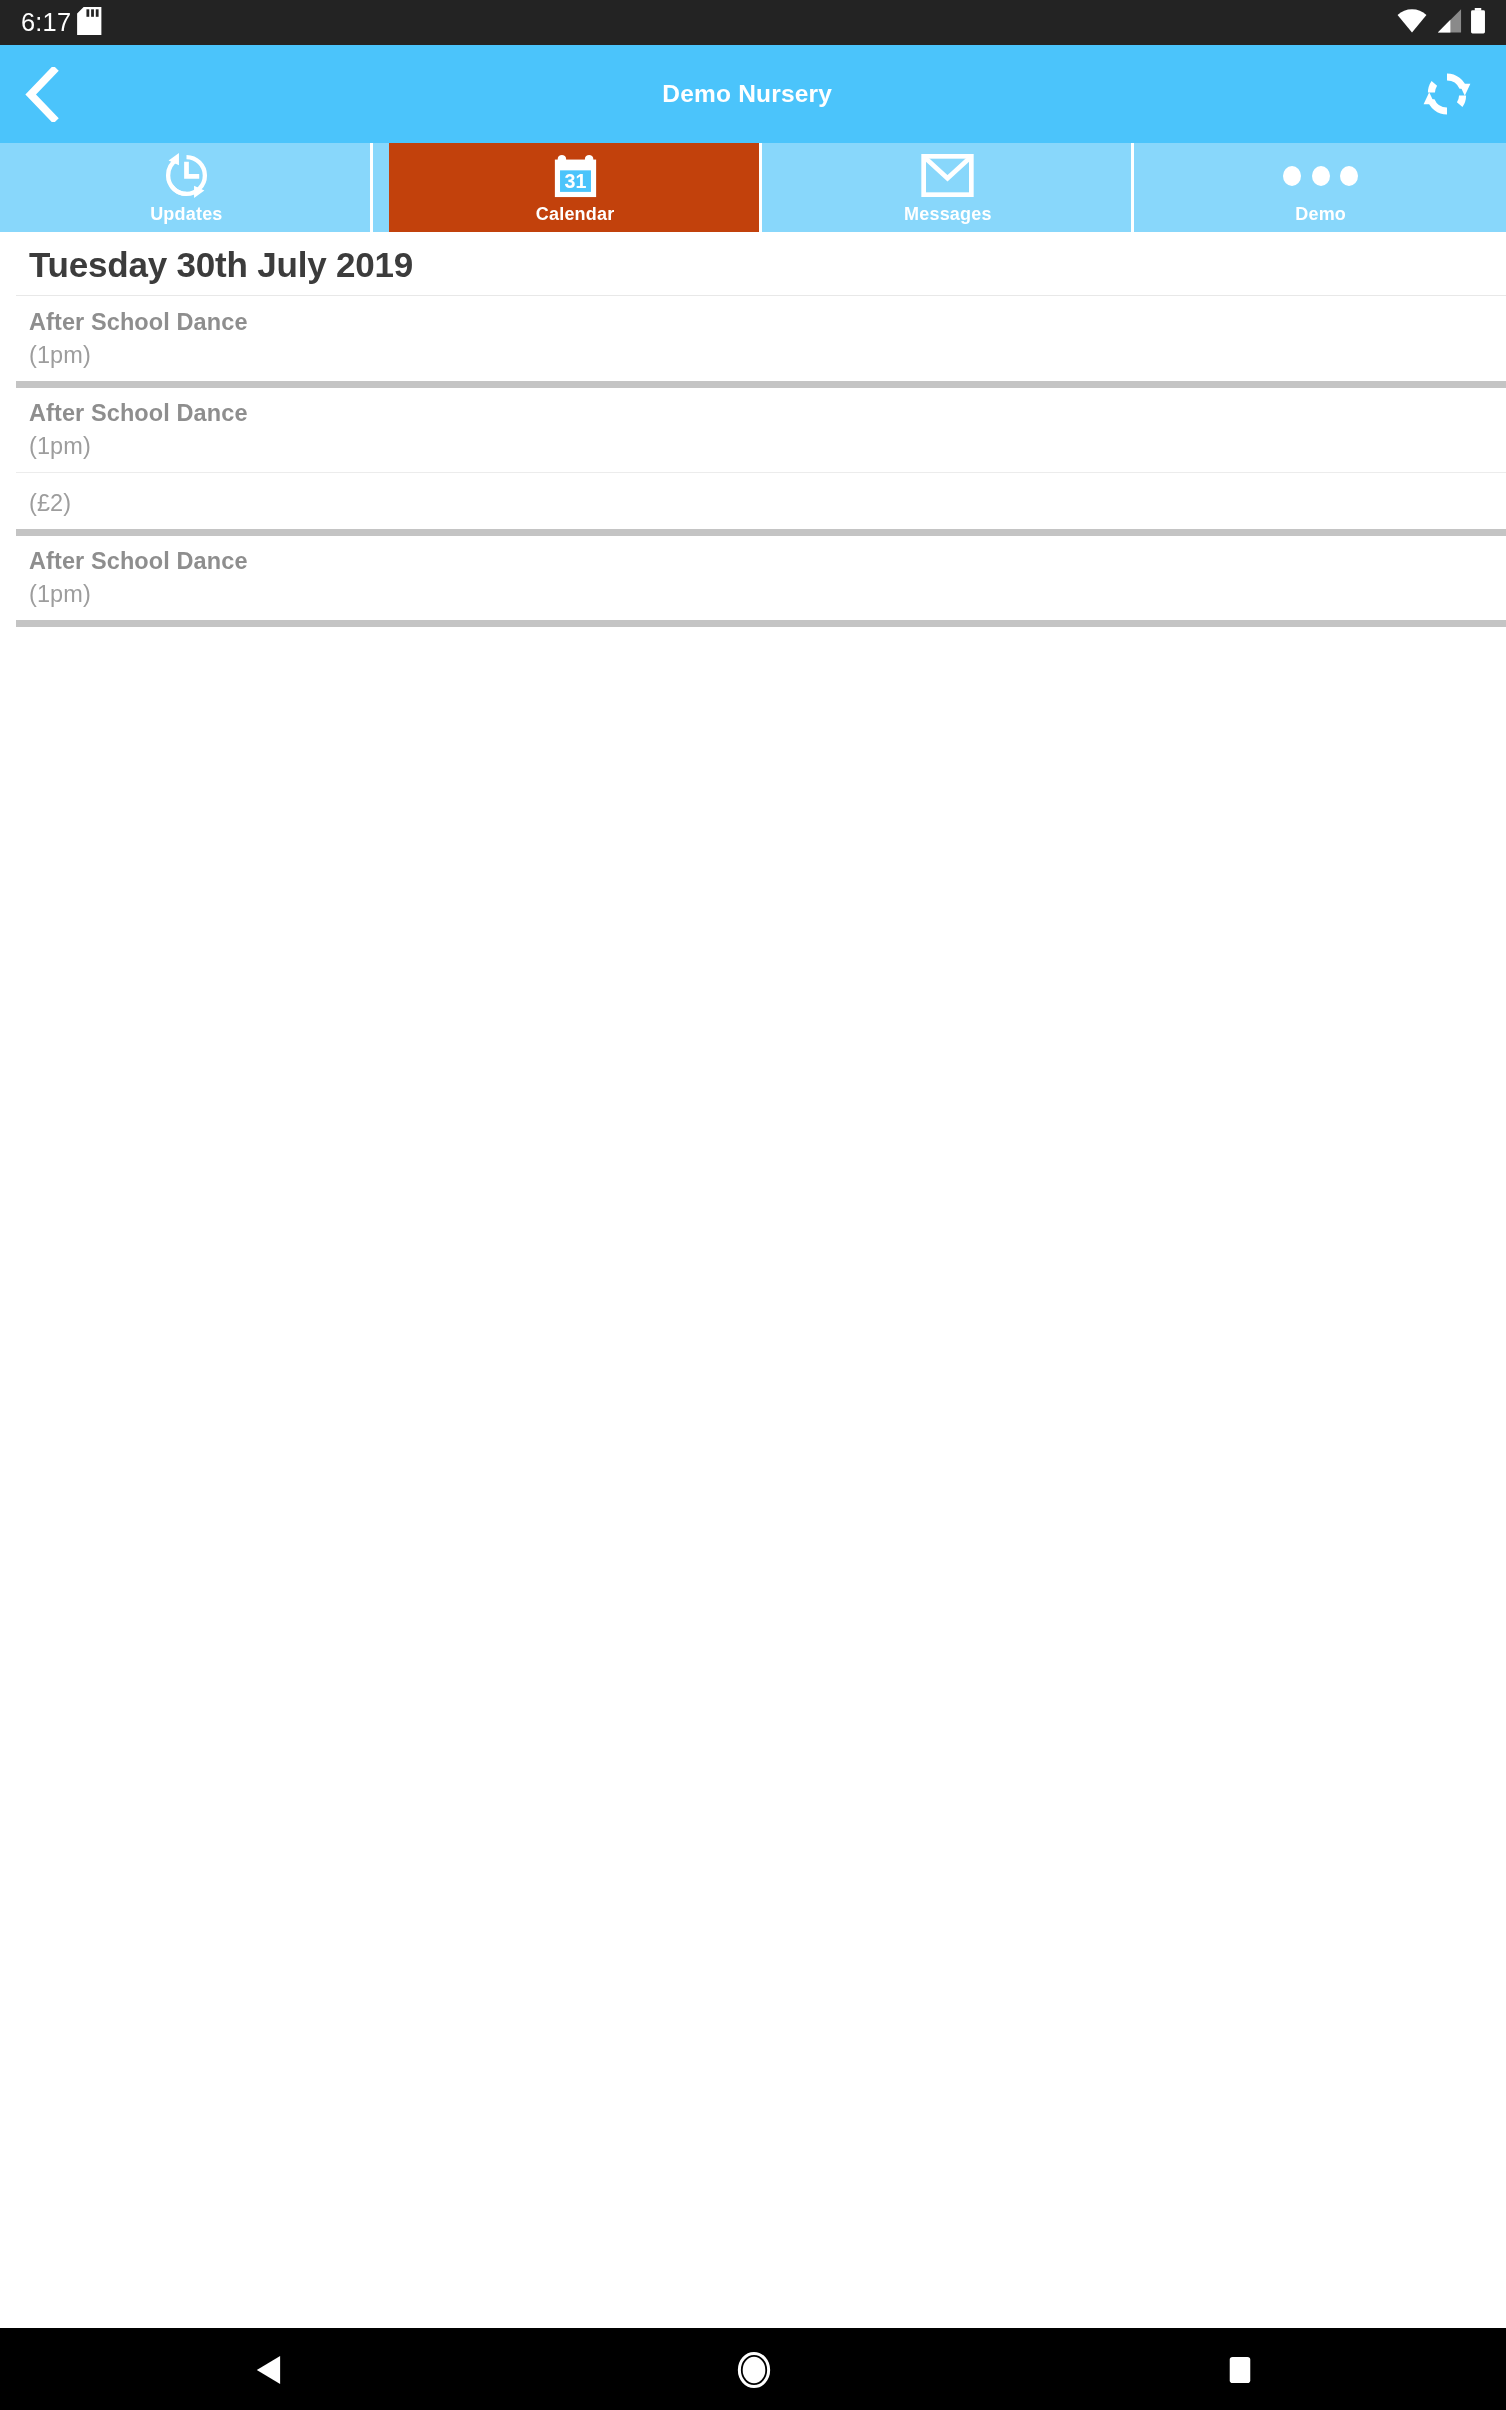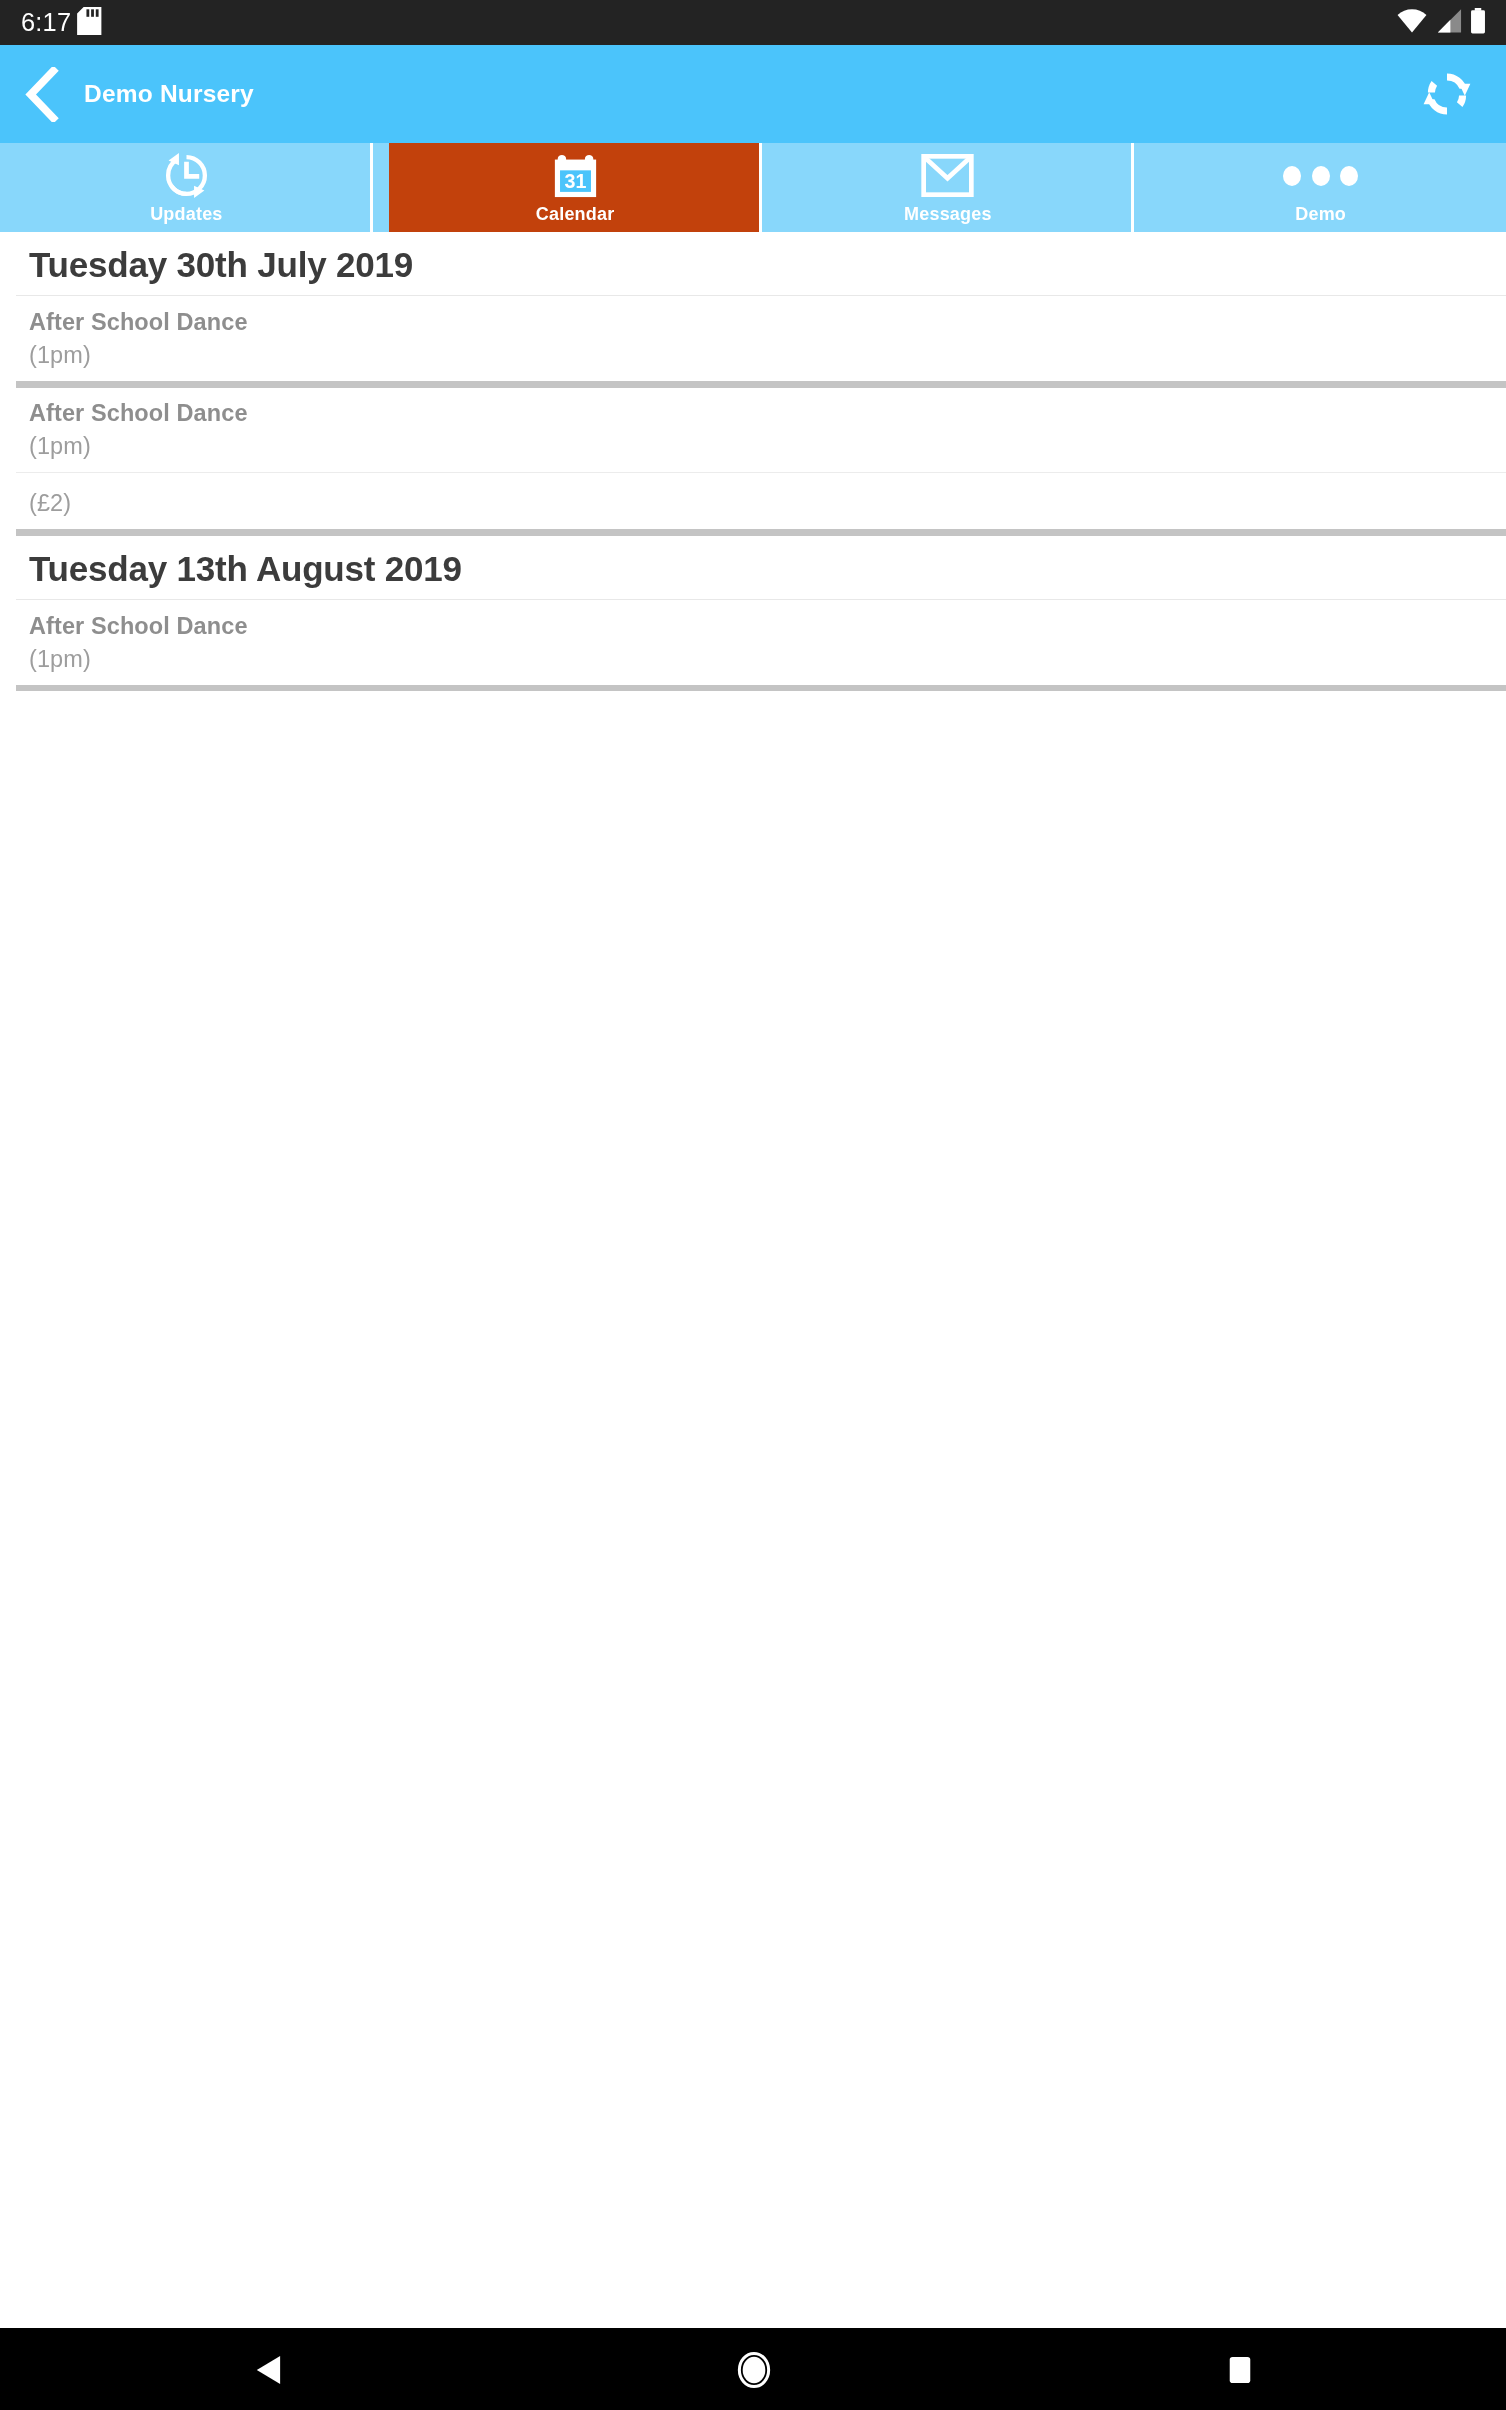--- a/index.html
+++ b/index.html
@@ -60,21 +60,21 @@
     height: 68px;
     display: flex;
     align-items: center;
     justify-content: center;
     flex: 0 0 auto;
     cursor: pointer;
   }
   .header-titles {
     margin-left: 13px;
     display: flex;
-    flex-direction: column;
+    flex-direction: row;
     justify-content: center;
     flex: 1 1 auto;
   }
   .header-title {
     color: #ffffff;
     font-size: 24.5px;
     font-weight: bold;
     line-height: 1.18;
     letter-spacing: 0.2px;
   }
@@ -342,21 +342,20 @@
 
   <div class="event-row">
     <div class="event-title">After School Dance</div>
     <div class="event-meta">(1pm)</div>
   </div>
   <div class="event-row last-in-group">
     <div class="event-meta">(£2)</div>
   </div>
   <div class="group-separator"></div>
 
-  <div class="date-header">Tuesday 13th August 2019</div>
   <div class="event-row last-in-group">
     <div class="event-title">After School Dance</div>
     <div class="event-meta">(1pm)</div>
   </div>
   <div class="group-separator"></div>
 
 </div>
 
 <div class="content-filler"></div>
 

